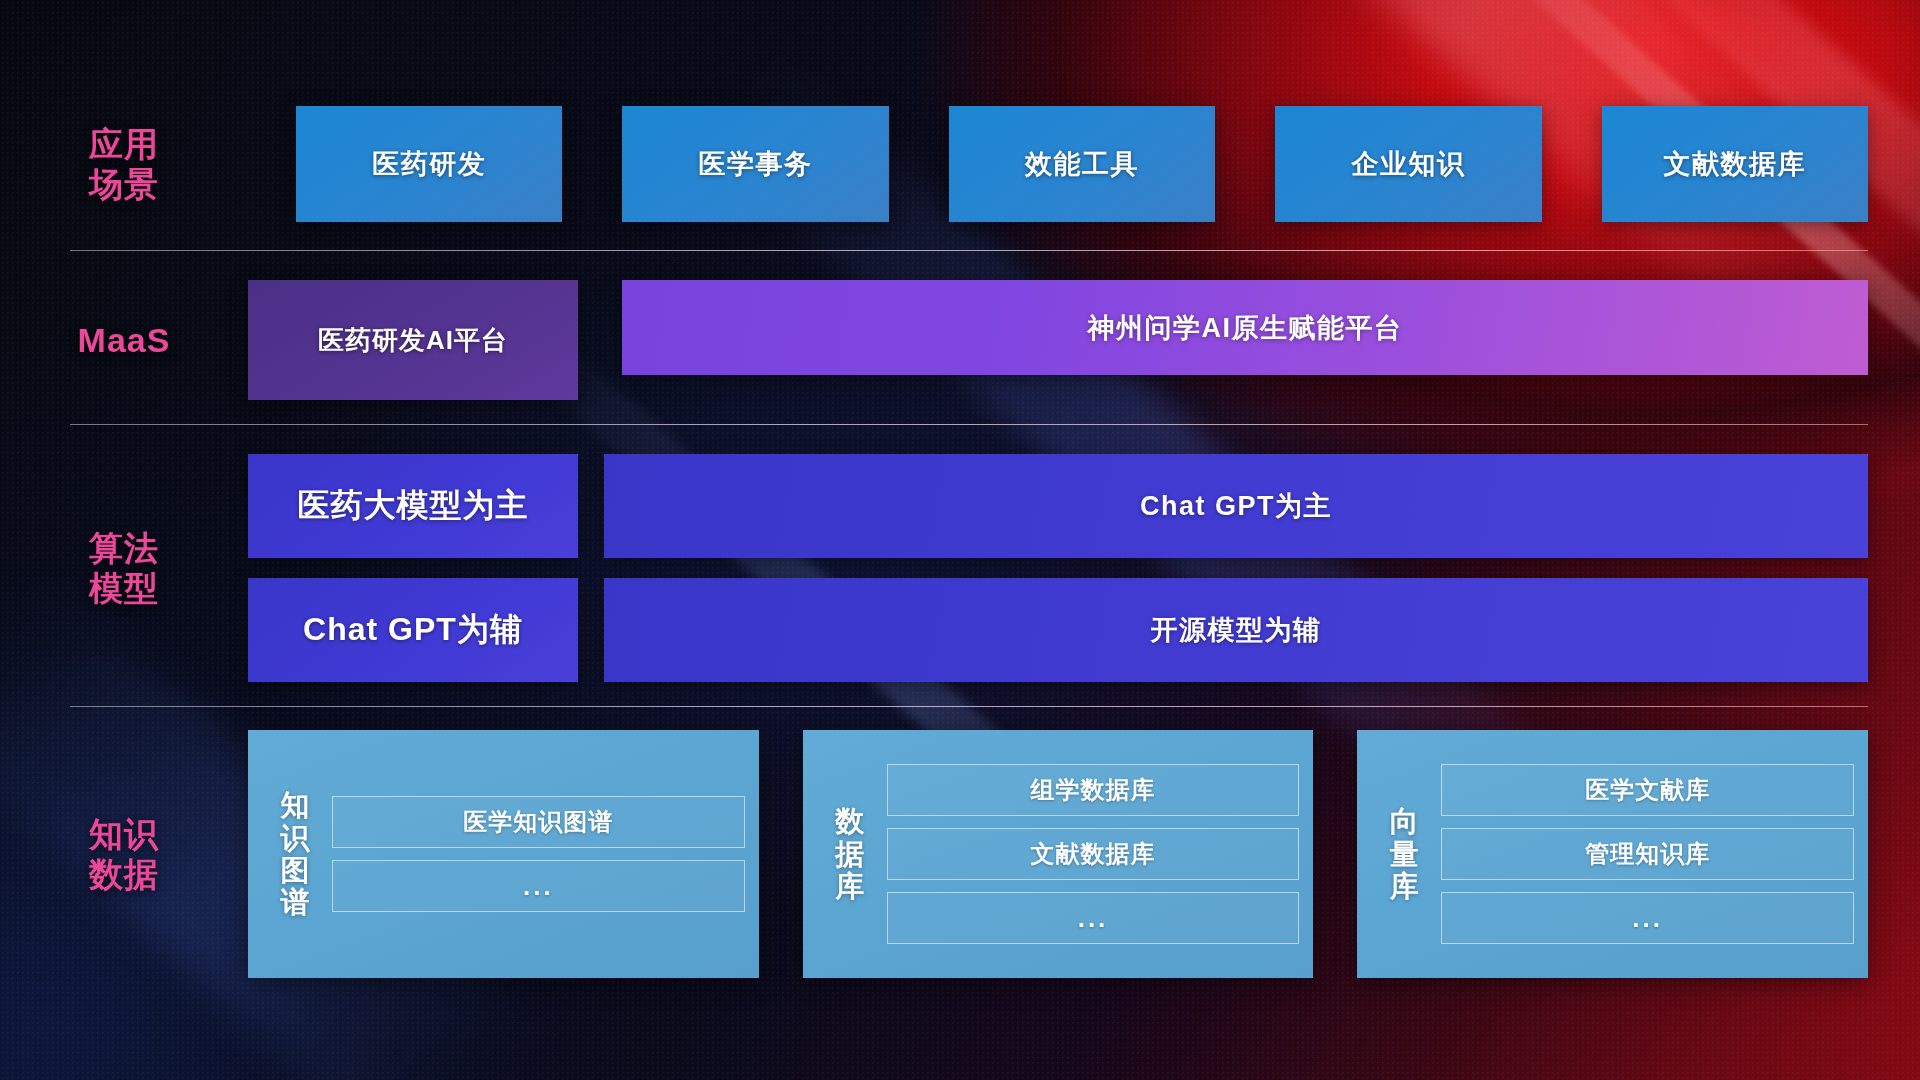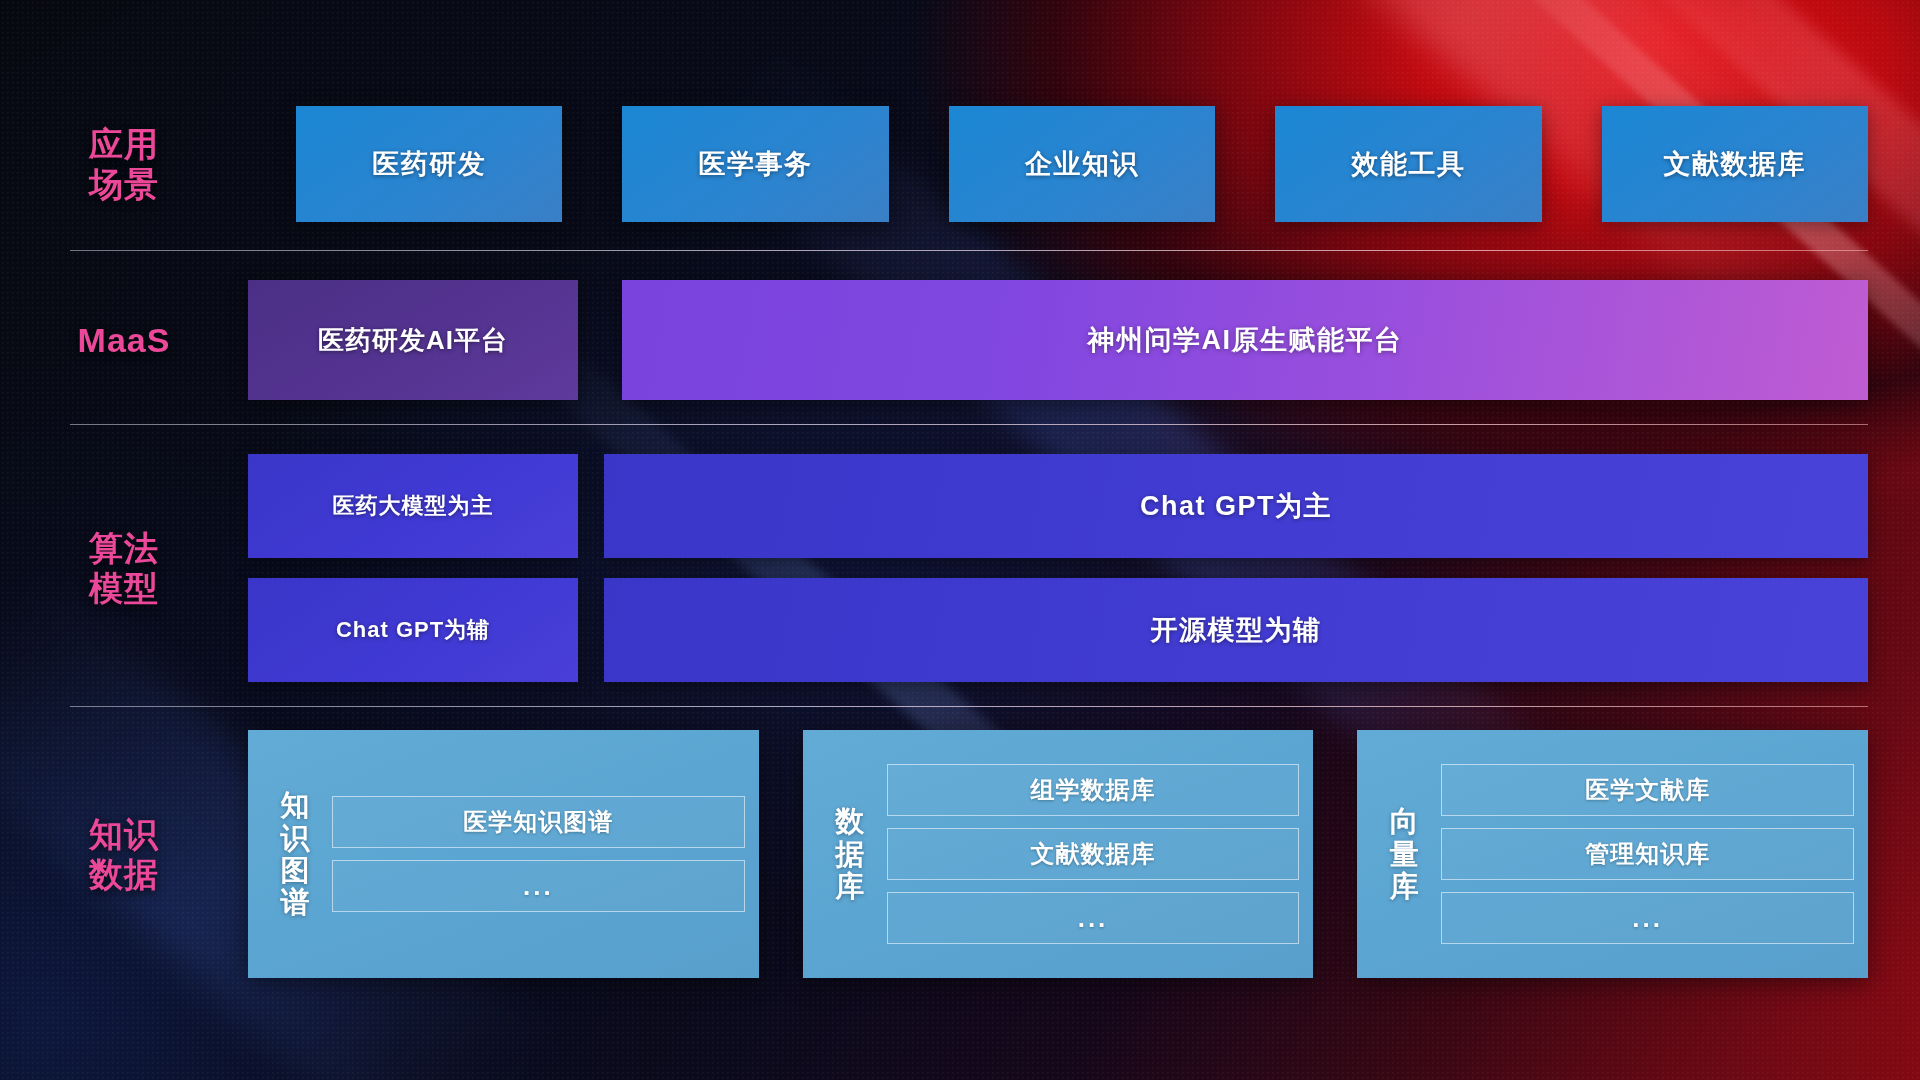--- a/index.html
+++ b/index.html
@@ -103,37 +103,37 @@
   #row-maas { top:280px; height:120px; }
   .maas-left {
     flex:0 0 330px; height:120px;
     background:linear-gradient(150deg,#4b2f86 0%,#553492 60%,#5e3a9c 100%);
     display:flex; align-items:center; justify-content:center;
     color:#fff; font-size:26px; font-weight:700; letter-spacing:1px;
     text-shadow:0 1px 4px rgba(0,0,0,.5);
     box-shadow:0 4px 18px rgba(0,0,0,.40);
   }
   .maas-right {
-    flex:1 1 auto; height:120px; margin-left:32px;
+    flex:1 1 auto; height:95px; margin-left:32px;
     background:linear-gradient(100deg,#7a43de 0%,#8046e0 30%,#9a4fdd 62%,#b358d6 88%,#bf5cd2 100%);
     display:flex; align-items:center; justify-content:center;
     color:#fff; font-size:27px; font-weight:700; letter-spacing:1.5px;
     text-shadow:0 1px 5px rgba(0,0,0,.40);
     box-shadow:0 4px 20px rgba(0,0,0,.38);
   }
 
   
   #row-models { top:454px; height:228px; }
   .models-wrap { flex:1 1 auto; display:flex; flex-direction:column; gap:20px; padding-right:52px; }
   .model-line { display:flex; }
   .model-left {
     flex:0 0 330px; height:104px;
     background:linear-gradient(145deg,#3a36c8 0%,#4039d4 55%,#4a3fd8 100%);
     display:flex; align-items:center; justify-content:center;
-    color:#fff; font-size:22px; font-weight:700; letter-spacing:1px;
+    color:#fff; font-size:32px; font-weight:700; letter-spacing:1px;
     text-shadow:0 1px 4px rgba(0,0,0,.45);
     box-shadow:0 4px 16px rgba(0,0,0,.38);
   }
   .model-right {
     flex:1 1 auto; height:104px; margin-left:26px;
     background:linear-gradient(100deg,#3a36c8 0%,#413bd2 45%,#4942d9 100%);
     display:flex; align-items:center; justify-content:center;
     color:#fff; font-size:27px; font-weight:700; letter-spacing:1.5px;
     text-shadow:0 1px 4px rgba(0,0,0,.45);
     box-shadow:0 4px 16px rgba(0,0,0,.38);
@@ -184,22 +184,22 @@
 </div>
 
 <div id="diagram">
 
   <div class="row" id="row-scenarios">
     <div class="row-label">应用
 场景</div>
     <div class="row-body">
       <div class="scn-box">医药研发</div>
       <div class="scn-box">医学事务</div>
+      <div class="scn-box">效能工具</div>
       <div class="scn-box">企业知识</div>
-      <div class="scn-box">效能工具</div>
       <div class="scn-box">文献数据库</div>
     </div>
   </div>
 
   <div class="divider" style="top:250px"></div>
 
   <div class="row" id="row-maas">
     <div class="row-label">MaaS</div>
     <div class="row-body">
       <div class="maas-left">医药研发AI平台</div>

